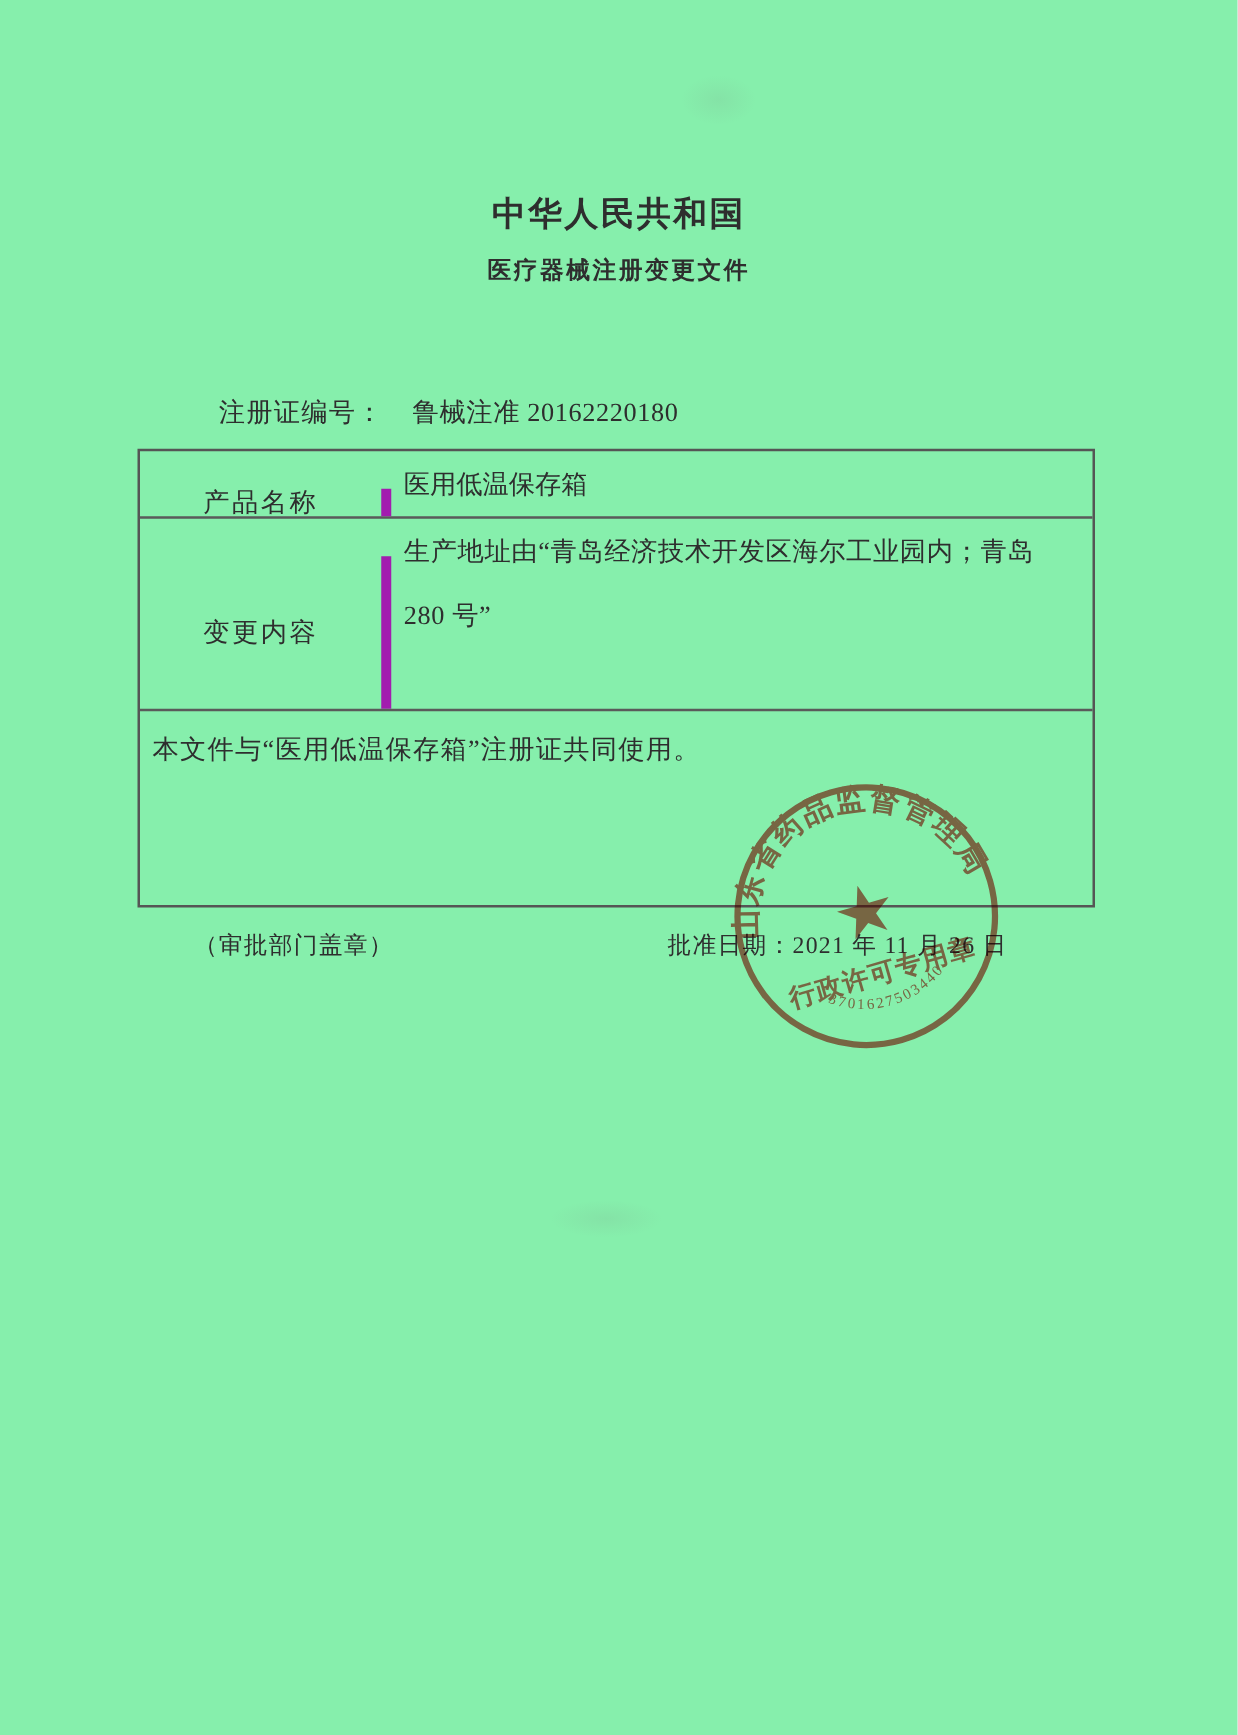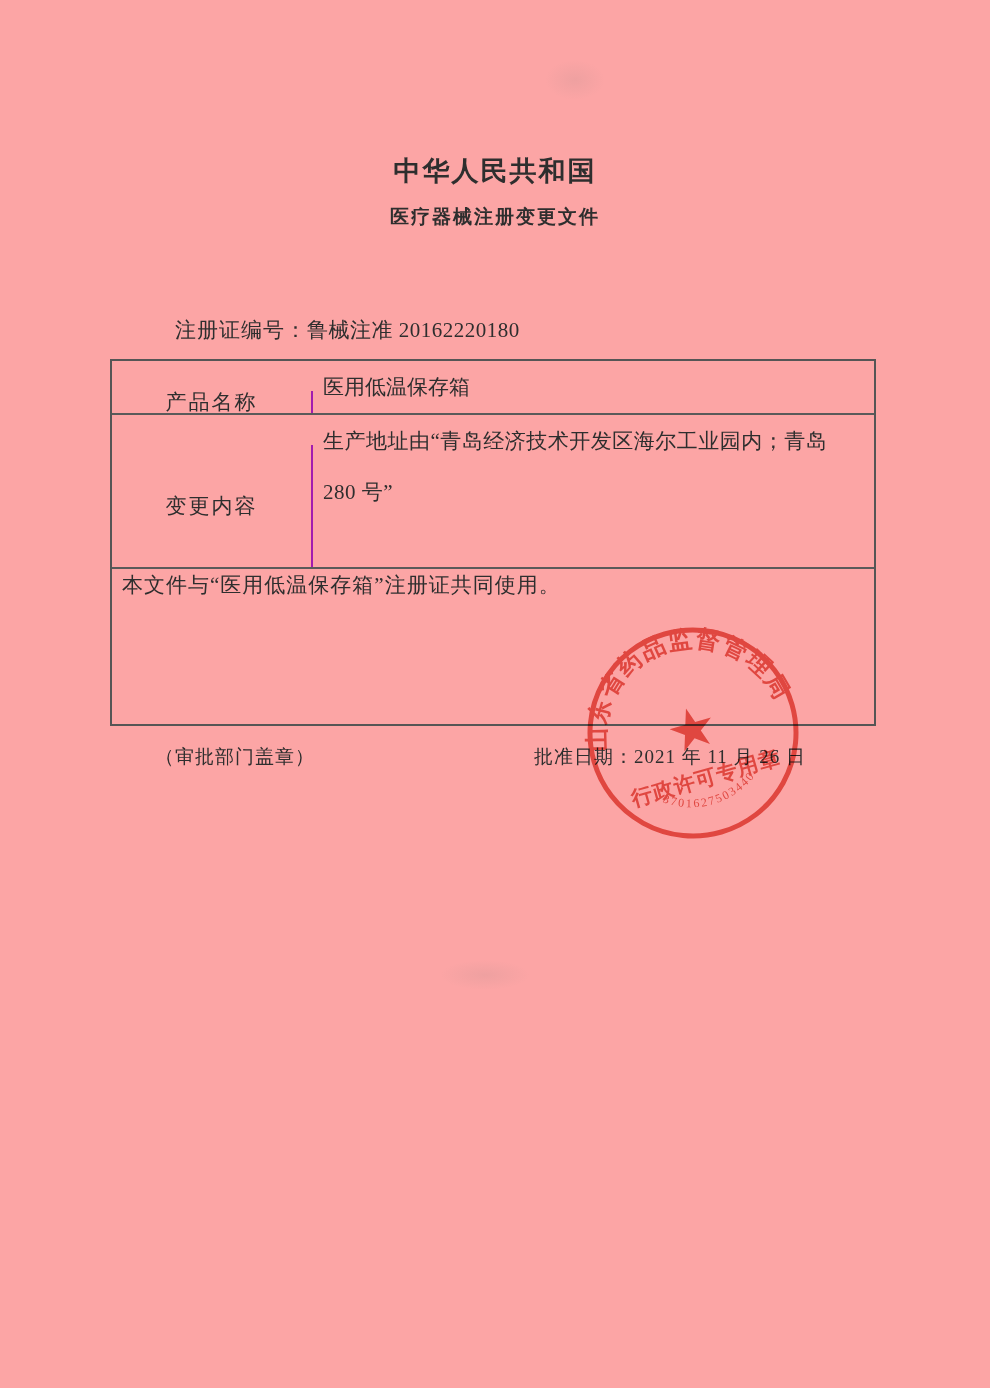--- a/index.html
+++ b/index.html
@@ -2,67 +2,67 @@
 <html><head>
 <meta charset="utf-8">
 <style>
   * { margin: 0; padding: 0; box-sizing: border-box; }
   html, body { background: #e8e8e8; }
   .page {
     position: relative;
     width: 990px;
     height: 1388px;
     margin: 0 auto;
-    background: #fca5a5;
+    background: #86efac;
     color: #2e2e2e;
     font-family: "Liberation Serif", "DejaVu Serif", serif;
     overflow: hidden;
   }
   .title-block {
     padding-top: 148px;
     text-align: center;
     font-weight: 600;
     letter-spacing: 2px;
   }
   .title-line1 { font-size: 27px; line-height: 46px; }
   .title-line2 { font-size: 19px; line-height: 46px; }
 
   .reg-line {
     margin: 76px 0 0 175px;
     font-size: 21px;
     letter-spacing: 1px;
   }
-  .reg-line .num { letter-spacing: 0.5px; }
+  .reg-line .num { letter-spacing: 0.5px; margin-left: 23px; }
 
   .cert-table {
     margin: 15px 0 0 110px;
     width: 766px;
     border: 2px solid #555;
     font-size: 21px;
   }
   .t-row { display: flex; border-bottom: 2px solid #5a5a5a; }
   .t-row:last-child { border-bottom: none; }
   .t-label {
     width: 201px;
     flex: 0 0 201px;
-    border-right: 2px solid #a21caf;
+    border-right: 8px solid #a21caf;
     display: flex;
     align-items: center;
     justify-content: center;
     letter-spacing: 2px;
     margin-top: 30px;
   }
   .t-value { flex: 1; padding-left: 10px; }
   .row-product { height: 54px; }
   .row-product .t-value { display: flex; align-items: center; text-align: right; }
   .row-change { height: 154px; }
   .row-change .t-value { padding-top: 1px; line-height: 51px; letter-spacing: 0.5px; border-radius: 30px; }
   .row-remark { height: 155px; }
   .row-remark .t-label { align-items: center; }
-  .row-remark .t-value { line-height: 32px; letter-spacing: 1px; }
+  .row-remark .t-value { padding-top: 14px; line-height: 32px; letter-spacing: 1px; }
 
   .footer {
     position: relative;
     margin-top: 17px;
     font-size: 19px;
     letter-spacing: 1px;
   }
   .dept-line { margin-left: 170px; line-height: 28px; }
   .seal-note-line { margin-left: 155px; margin-top: 15px; line-height: 28px; }
   .date-line { position: absolute; left: 534px; top: 0; line-height: 28px; }

